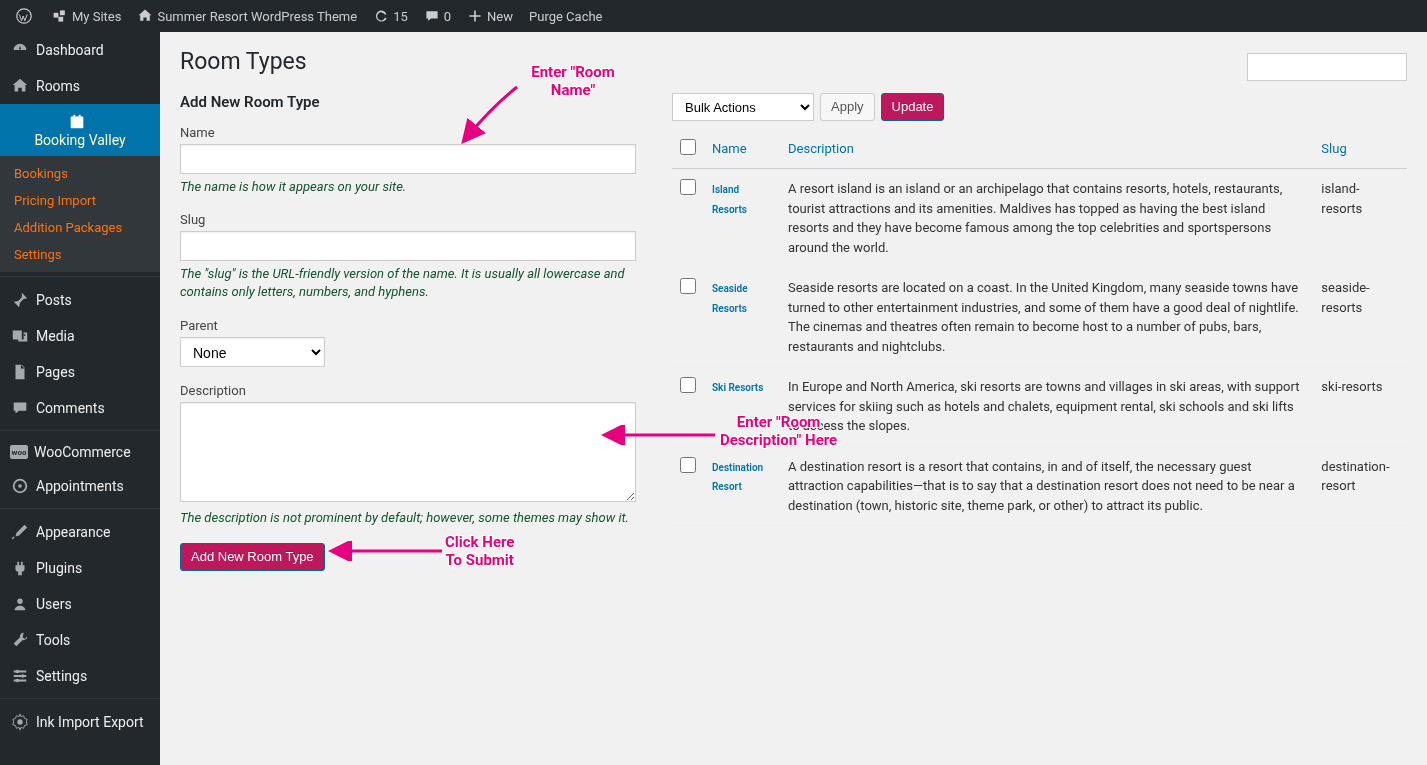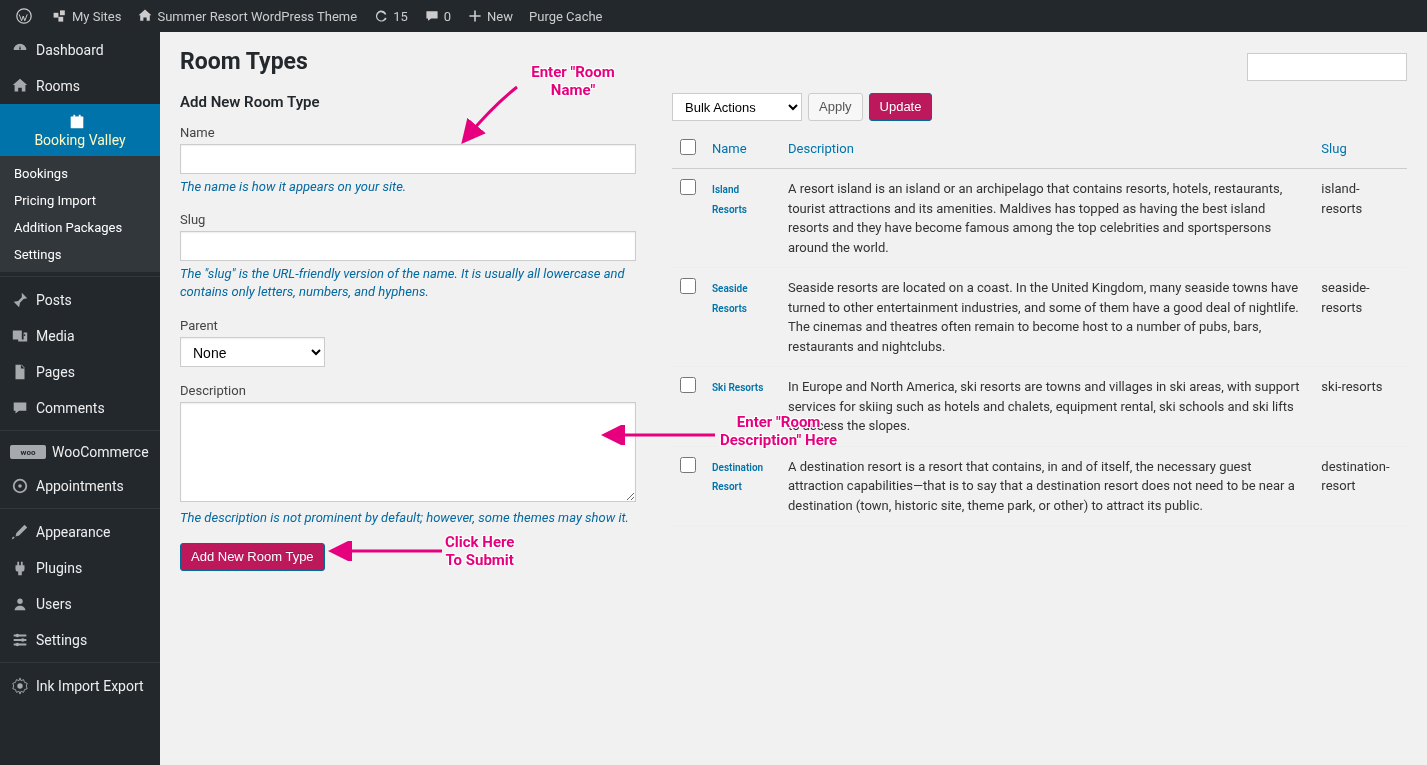--- a/index.html
+++ b/index.html
@@ -9,45 +9,45 @@
 #adminbar .ab-item { display:flex; align-items:center; padding:0 8px; height:32px; cursor:pointer; color:#ccc; }
 #adminbar .ab-icon { width:16px; height:16px; margin-right:4px; display:inline-flex; align-items:center; justify-content:center; }
 
 #adminmenu { position:fixed; top:32px; left:0; bottom:0; width:160px; background:#23282d; color:#eee; overflow-y:auto; }
 .menu-item { display:flex; align-items:center; padding:8px 10px; color:#eee; cursor:pointer; font-size:14px; }
 .menu-item .mi-icon { width:20px; height:20px; margin-right:6px; display:inline-flex; align-items:center; justify-content:center; color:#a7aaad; }
 .menu-item.current { background:#0073aa; color:#fef9c3; position:relative;flex-direction:column; }
 .menu-item.current .mi-icon { color:#fff; }
 .menu-item.current::after { content:""; position:absolute; right:-8px; top:50%; transform:translateY(-50%); border:8px solid transparent; border-right-color:#f1f1f1; }
 .submenu { background:#32373c; padding:4px 0; }
-.submenu .sub-item { display:block; padding:6px 10px 6px 14px; color:#ffffff; font-size:13px; cursor:pointer; }
+.submenu .sub-item { display:block; padding:6px 10px 6px 14px; color:#f97316; font-size:13px; cursor:pointer; }
 .menu-sep { height:5px; border-bottom:1px solid #32373c; margin-bottom:5px; }
 
 #wpcontent { margin-left:160px; padding-top:32px; }
 #wpbody { padding:10px 20px 40px; }
 
-h1.page-title { font-size:23px; font-weight:700; color:#23282d; margin:6px 0 18px; }
+h1.page-title { font-size:23px; font-weight:400; color:#23282d; margin:6px 0 18px; }
 h2.form-title { font-size:15px; font-weight:600; color:#23282d; margin:0 0 14px; }
 
 .col-container { display:flex; gap:36px; }
 .col-left { width:456px; flex-shrink:0; }
 .col-right { flex:1; }
 
 .form-field { margin-bottom:16px; }
 .form-field label { display:block; font-size:13px; margin-bottom:4px; }
 .form-field input[type=text], .form-field select, .form-field textarea { width:100%; padding:6px 8px; border:1px solid #ccc; background:#fff; font-size:14px; box-shadow:inset 0 1px 2px rgba(0,0,0,.07); }
 .form-field textarea { height:100px; resize:vertical; }
 .form-field select { height:30px; }
-.form-field .help { font-style:italic; color:#0369a1; font-size:13px; margin-top:4px; line-height:1.4; }
+.form-field .help { font-style:italic; color:#14532d; font-size:13px; margin-top:4px; line-height:1.4; }
 
 .button { display:inline-block; padding:0 10px; height:28px; line-height:26px; border:1px solid #ccc; background:#f7f7f7; color:#555; border-radius:3px; cursor:pointer; font-size:13px; }
 .button-primary { background:#be185d; border-color:#006a95; color:#fff; text-shadow:0 -1px 0 rgba(0,0,0,.2); }
 
 .tablenav { display:flex; align-items:center; gap:6px; margin-bottom:8px; }
-.tablenav select { height:28px; padding:0 28px 0 8px; border:1px solid #ccc; background:#fff; font-size:13px; }
+.tablenav select { height:28px; padding:0 40px 0 8px; border:1px solid #ccc; background:#fff; font-size:13px; }
 .tablenav .search-box { margin-left:auto; position:relative; top:-40px; }
 .tablenav .search-box input { width:160px; height:28px; padding:0 6px; border:1px solid #ccc; }
 
 table.wp-list { width:100%; border-collapse:collapse; }
 table.wp-list thead th { text-align:left; padding:10px 8px; border-bottom:1px solid #ccc; font-weight:400; color:#0073aa; font-size:13px; }
 table.wp-list thead th.cb { width:30px; }
 table.wp-list tbody td { padding:10px 8px; border-bottom:1px solid #eee; vertical-align:top; font-size:13px; line-height:1.5; color:#333; }
 table.wp-list tbody td a.row-title { color:#0073aa; font-weight:600; font-size:10px; }
 table.wp-list input[type=checkbox] { width:16px; height:16px; border:1px solid #b4b9be; }
 
@@ -176,21 +176,21 @@
   <div class="menu-item">
       <span class="mi-icon">
         <svg viewBox="0 0 20 20" width="18" height="18" fill="currentColor">
           <path d="M3 4h14v9H9l-4 3v-3H3z"></path>
         </svg>
       </span>
       <span>Comments</span>
     </div>
   <div class="menu-sep"></div>
   <div class="menu-item">
-      <span class="mi-icon" style="background:#a7aaad;color:#23282d;border-radius:2px;font-size:8px;font-weight:bold;width:36px;height:14px;">woo</span>
+      <span class="mi-icon" style="background:#a7aaad;color:#23282d;border-radius:2px;font-size:8px;font-weight:bold;width:18px;height:14px;">woo</span>
       <span>WooCommerce</span>
     </div>
   <div class="menu-item">
       <span class="mi-icon">
         <svg viewBox="0 0 20 20" width="18" height="18" fill="currentColor">
           <circle cx="10" cy="10" r="7" fill="none" stroke="currentColor" stroke-width="2"></circle>
           <circle cx="10" cy="10" r="2"></circle>
         </svg>
       </span>
       <span>Appointments</span>
@@ -213,20 +213,28 @@
       <span>Plugins</span>
     </div>
   <div class="menu-item">
       <span class="mi-icon">
         <svg viewBox="0 0 20 20" width="18" height="18" fill="currentColor">
           <circle cx="10" cy="7" r="3"></circle>
           <path d="M4 17c0-3 3-5 6-5s6 2 6 5z"></path>
         </svg>
       </span>
       <span>Users</span>
+    </div>
+  <div class="menu-item">
+      <span class="mi-icon">
+        <svg viewBox="0 0 20 20" width="18" height="18" fill="currentColor">
+          <path d="M14 2a4 4 0 0 0-4 5L3 14l3 3 7-7a4 4 0 0 0 5-4l-3 3-2-2z"></path>
+        </svg>
+      </span>
+      <span>Tools</span>
     </div>
   <div class="menu-item">
       <span class="mi-icon">
         <svg viewBox="0 0 20 20" width="18" height="18" fill="currentColor">
           <path d="M3 5h14M3 10h14M3 15h14" stroke="currentColor" stroke-width="2"></path>
           <circle cx="7" cy="5" r="2"></circle>
           <circle cx="13" cy="10" r="2"></circle>
           <circle cx="7" cy="15" r="2"></circle>
         </svg>
       </span>

